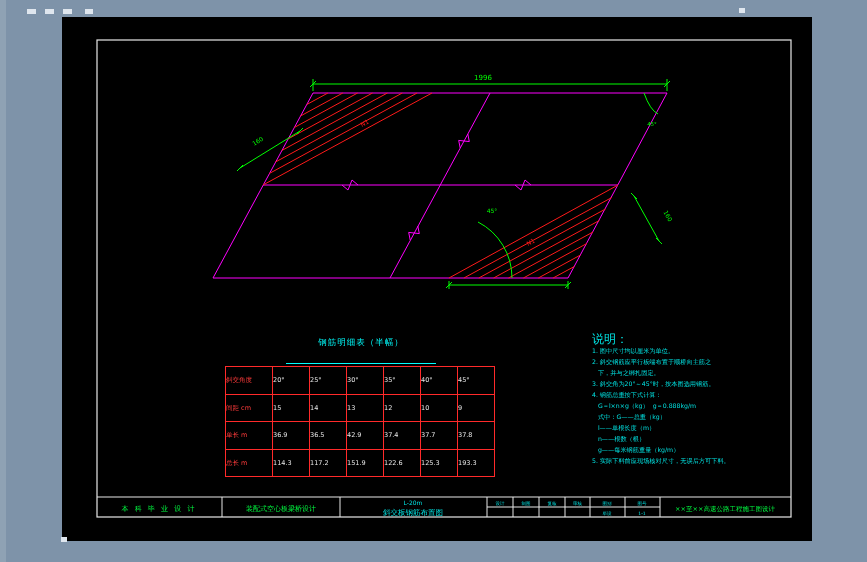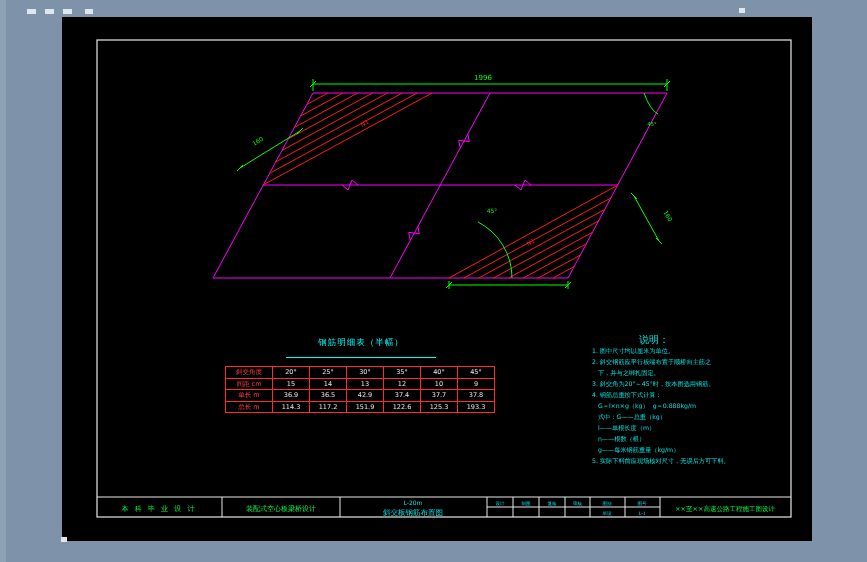--- a/index.html
+++ b/index.html
@@ -7,40 +7,40 @@
     width:867px;height:562px;position:relative;overflow:hidden;
     background:#7e93a9;
     font-family:"DejaVu Sans",sans-serif;
   }
   svg{position:absolute;left:0;top:0;z-index:1;}
   svg text{font-family:"DejaVu Sans",sans-serif;}
 
   .tbl-title{
     position:absolute;left:286px;top:337px;width:150px;z-index:3;
     text-align:center;color:#00ffff;font-size:8.5px;letter-spacing:1px;
-    border-bottom:1px solid #00ffff;padding-bottom:8px;
+    border-bottom:1px solid #00ffff;padding-bottom:14px;
   }
   table.rebar{
     position:absolute;left:225px;top:366px;z-index:3;
     border-collapse:collapse;background:transparent;
   }
   table.rebar td{
     border:1px solid #ff2a2a;
-    font-size:6.5px;line-height:1;padding:2px 0;
-    text-align:center;color:#e8e8e8;white-space:nowrap;
+    font-size:6.5px;line-height:1;padding:10px 0;
+    color:#e8e8e8;white-space:nowrap;
   }
   table.rebar td.lbl{color:#ff3b3b;width:46px;}
   table.rebar td.val{width:36px;}
 
   .notes{
     position:absolute;left:592px;top:334px;width:195px;z-index:3;
     color:#00e5e5;font-size:6.2px;line-height:11px;
   }
   .notes .note-line{white-space:pre;}
-  .notes .notes-title{font-size:10px;margin-left:47px;}
+  .notes .notes-title{font-size:12px;}
 </style>
 </head>
 <body>
 
 <svg width="867" height="562" viewBox="0 0 867 562">
 
   <rect x="0" y="0" width="867" height="562" fill="#7e93a9"></rect>
   <rect x="0" y="0" width="6" height="562" fill="#8fa2b4"></rect>
 
   <rect x="62" y="17" width="750" height="524" fill="#000000"></rect>

